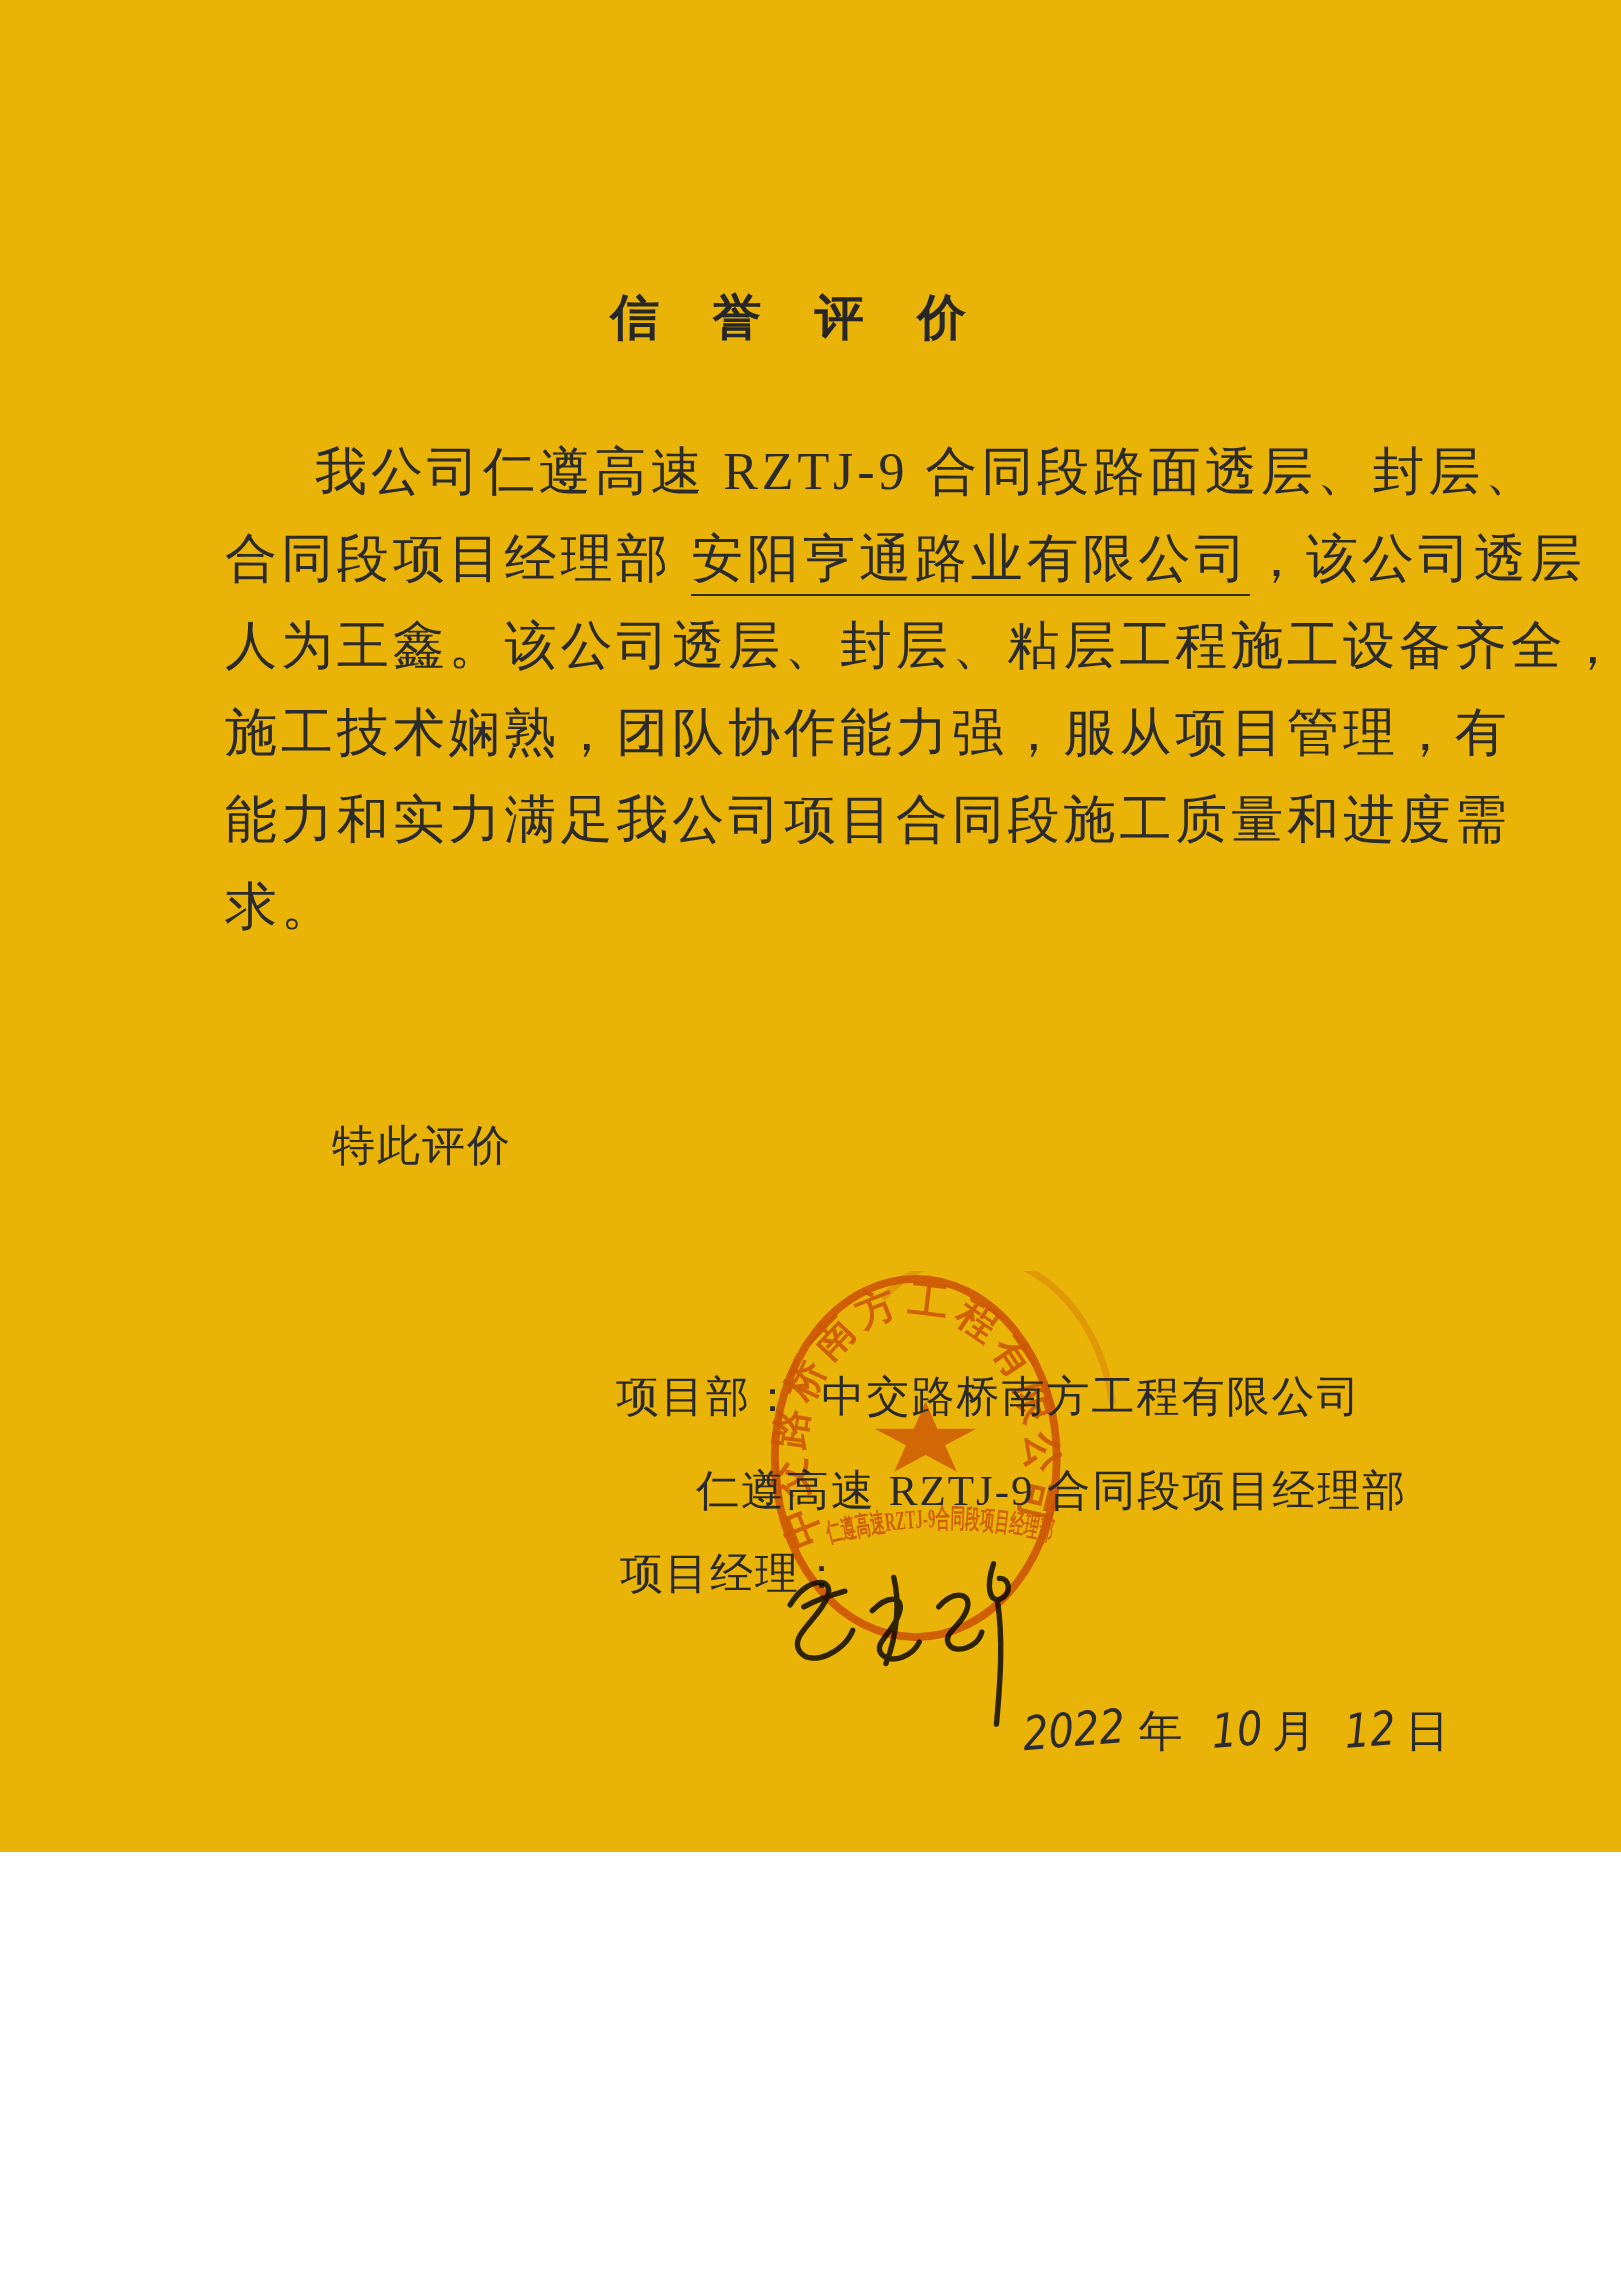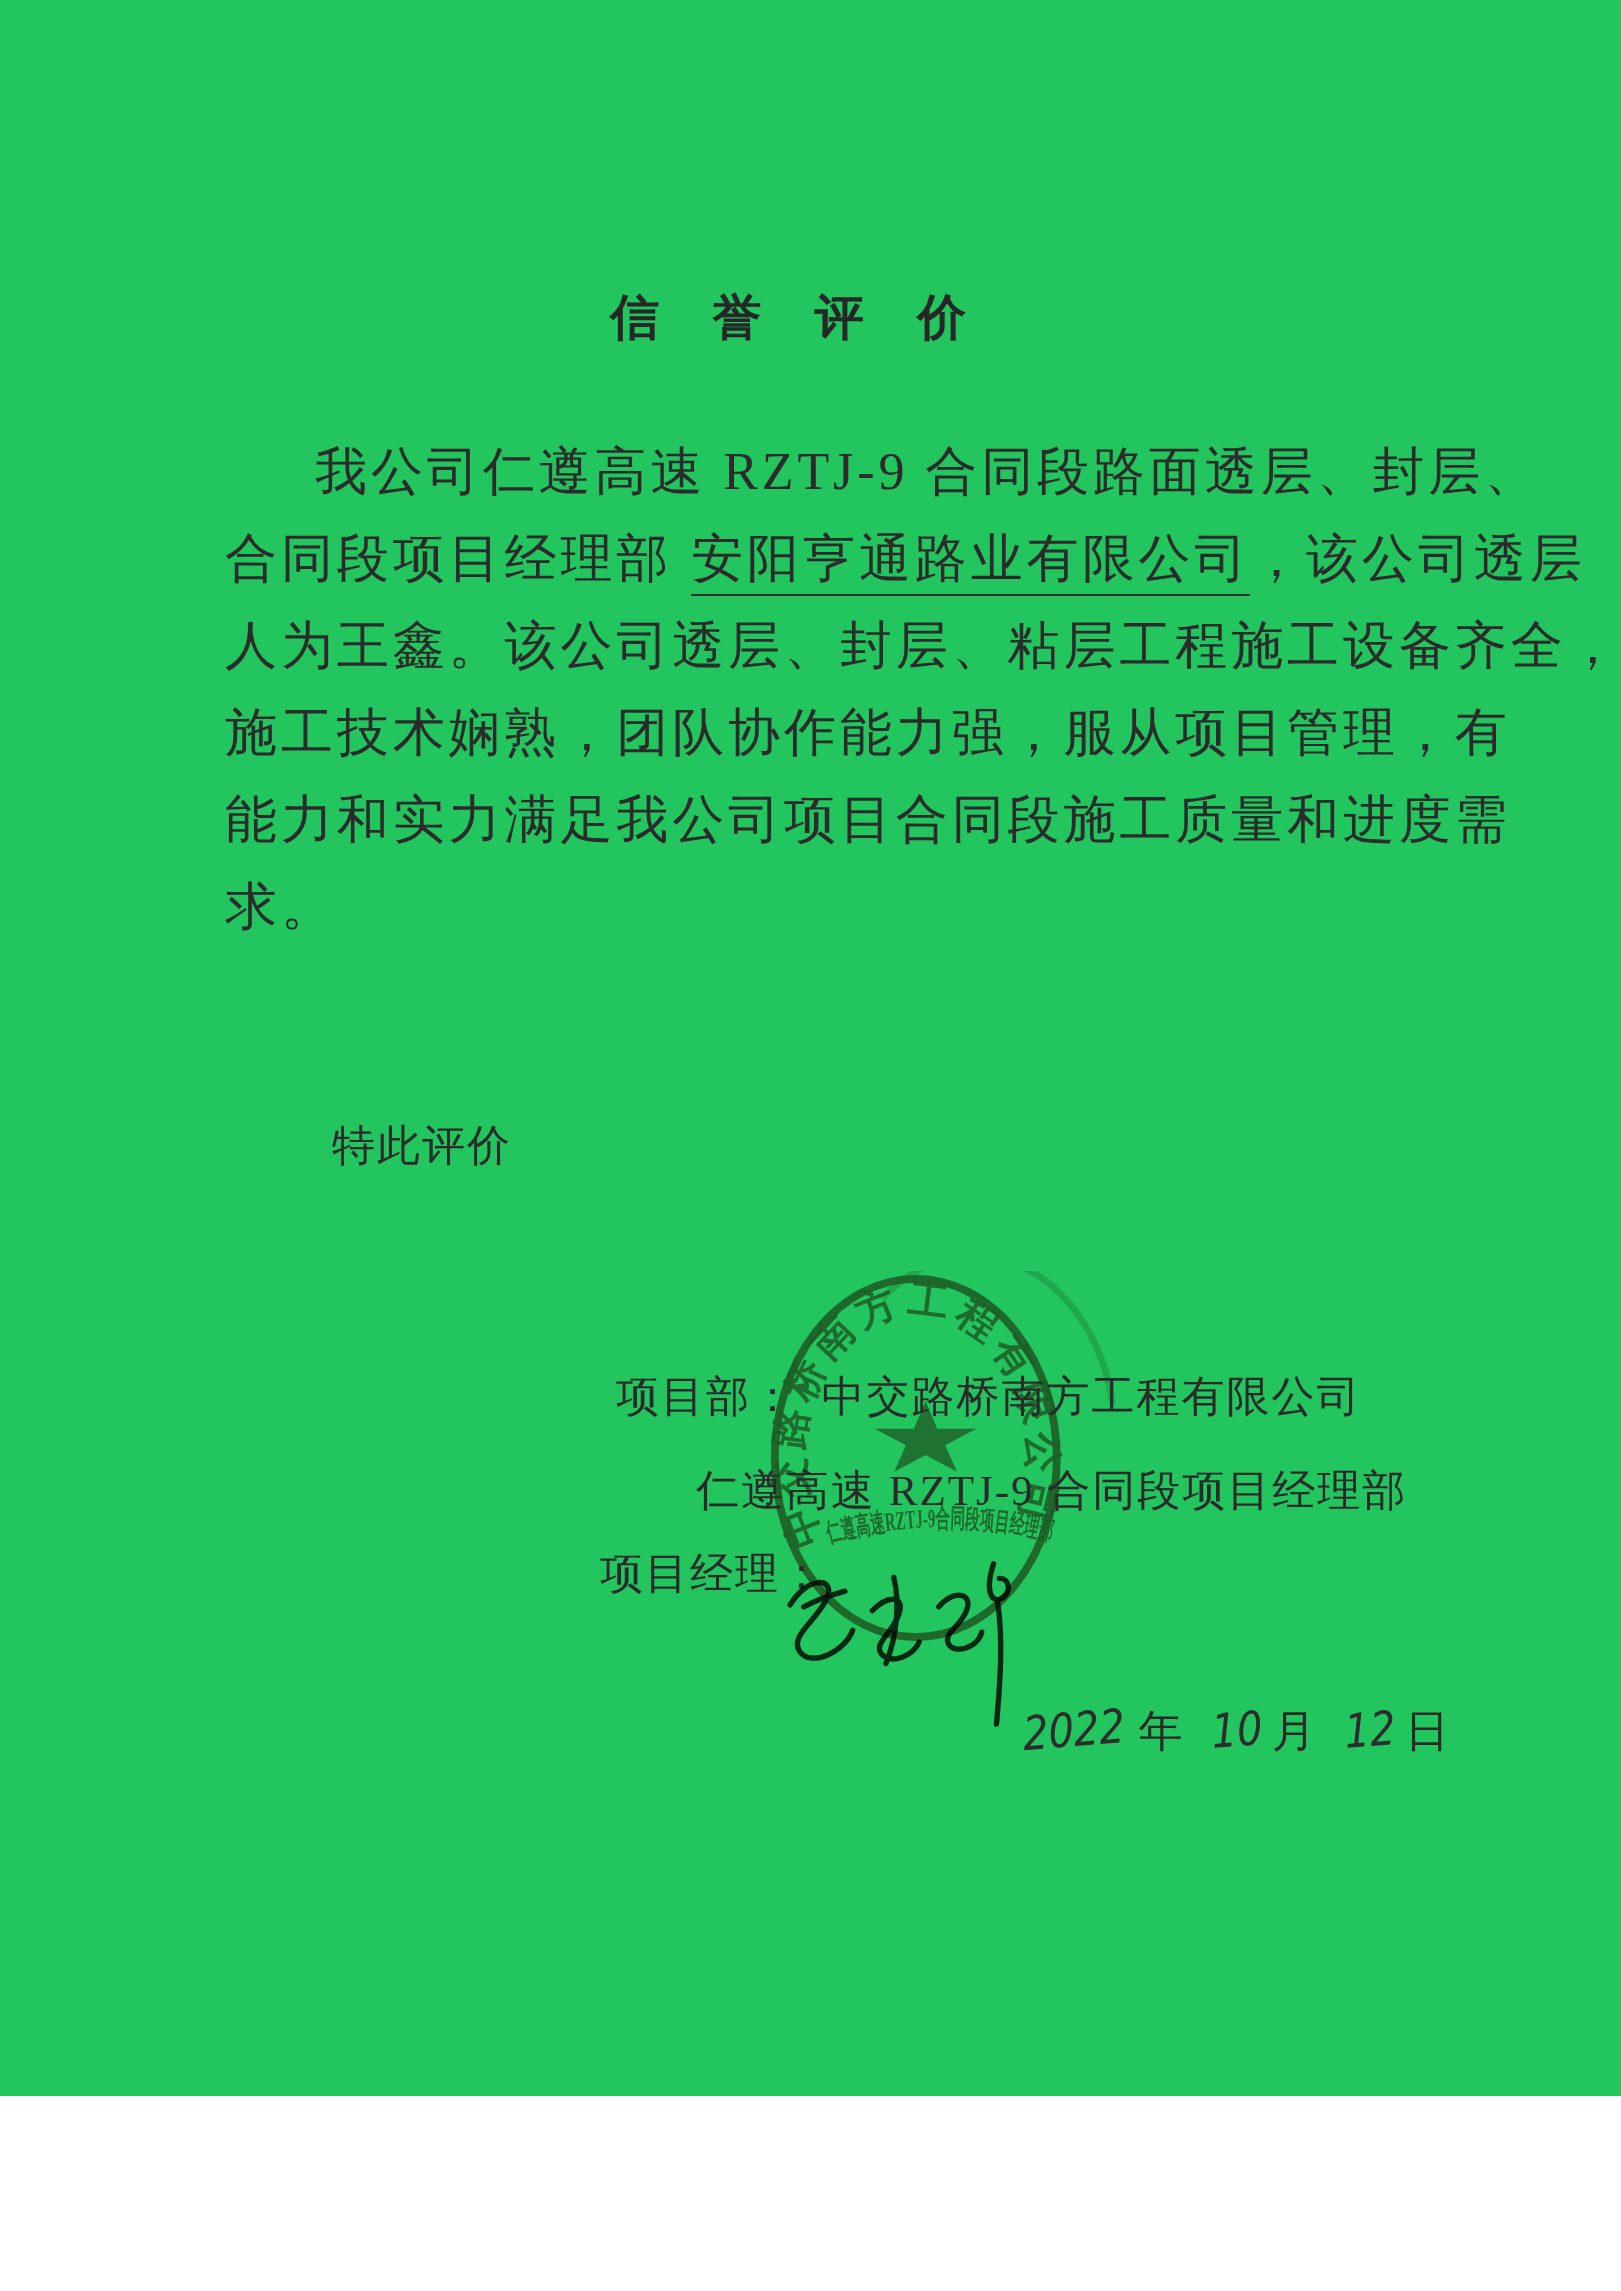--- a/index.html
+++ b/index.html
@@ -1,19 +1,19 @@
 <!DOCTYPE html>
 <html><head>
 <meta charset="utf-8">
 <style>
   html,body { margin:0; padding:0; background:#ffffff; }
   .page {
     position: relative;
-    width: 1621px; height: 2096px;
-    background: #22c55e;
+    width: 1621px; height: 1852px;
+    background: #eab308;
     overflow: hidden;
     font-family: "Liberation Serif", "DejaVu Serif", serif;
     color: #2d2d2d;
   }
 
   
   .doc-title {
     position: absolute;
     left: 0; top: 285px; width: 1590px;
     text-align: center;
@@ -53,21 +53,21 @@
     font-size: 43px;
     letter-spacing: 2px;
     color: #2b2b2b;
   }
 
   
   .signoff-line { position: absolute; font-size: 43px; letter-spacing: 2px; color: #2a2a2a; z-index: 3; white-space: nowrap; }
   .dept-line    { left: 616px; top: 1368px; }
   .dept-company { margin-left: 25.5px; }
   .section-line { left: 696px; top: 1462px; }
-  .manager-line { left: 600px; top: 1545px; text-align: right; }
+  .manager-line { left: 620px; top: 1545px; text-align: right; }
 
   
   .date-line {
     position: absolute;
     left: 1015px; top: 1702px;
     display: flex; align-items: baseline;
     z-index: 3;
   }
   .hand-num {
     font-family: "DejaVu Sans", sans-serif;

